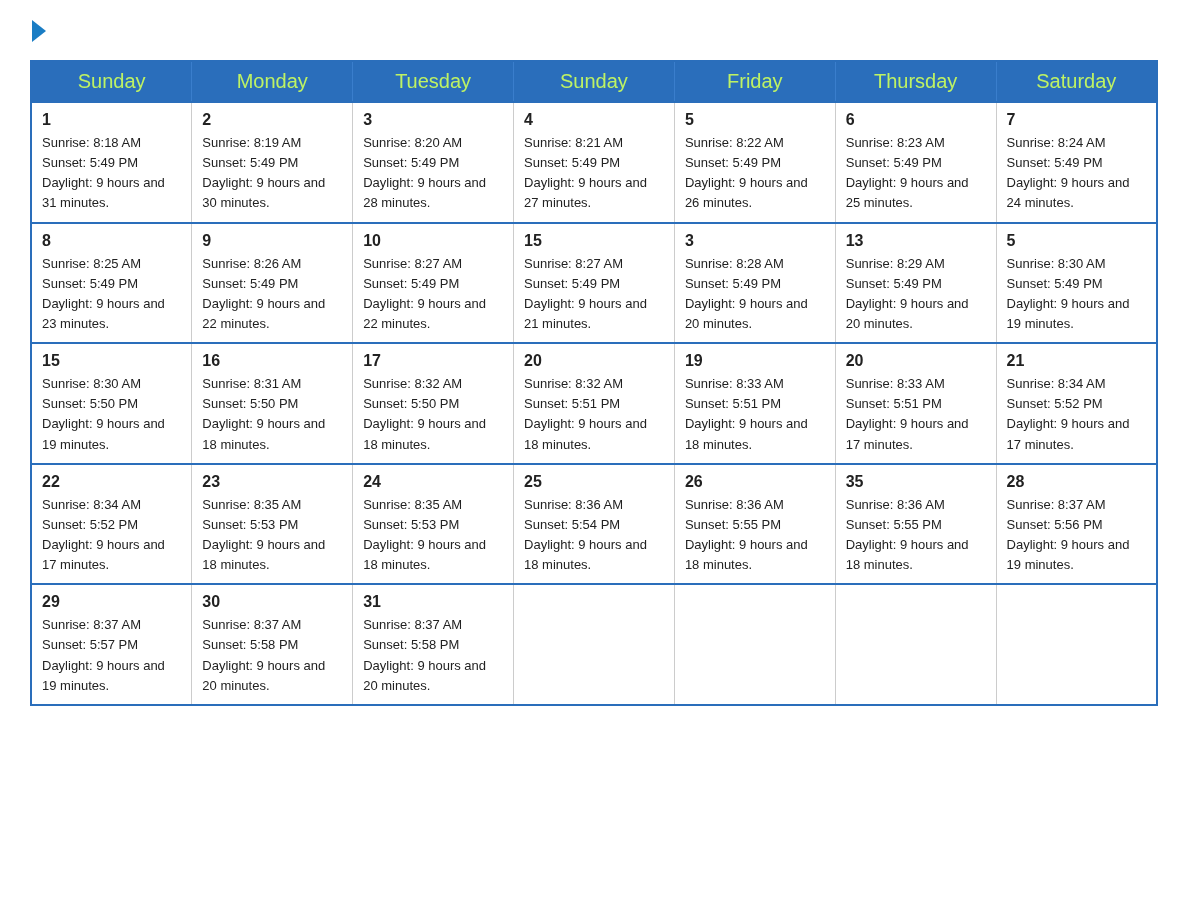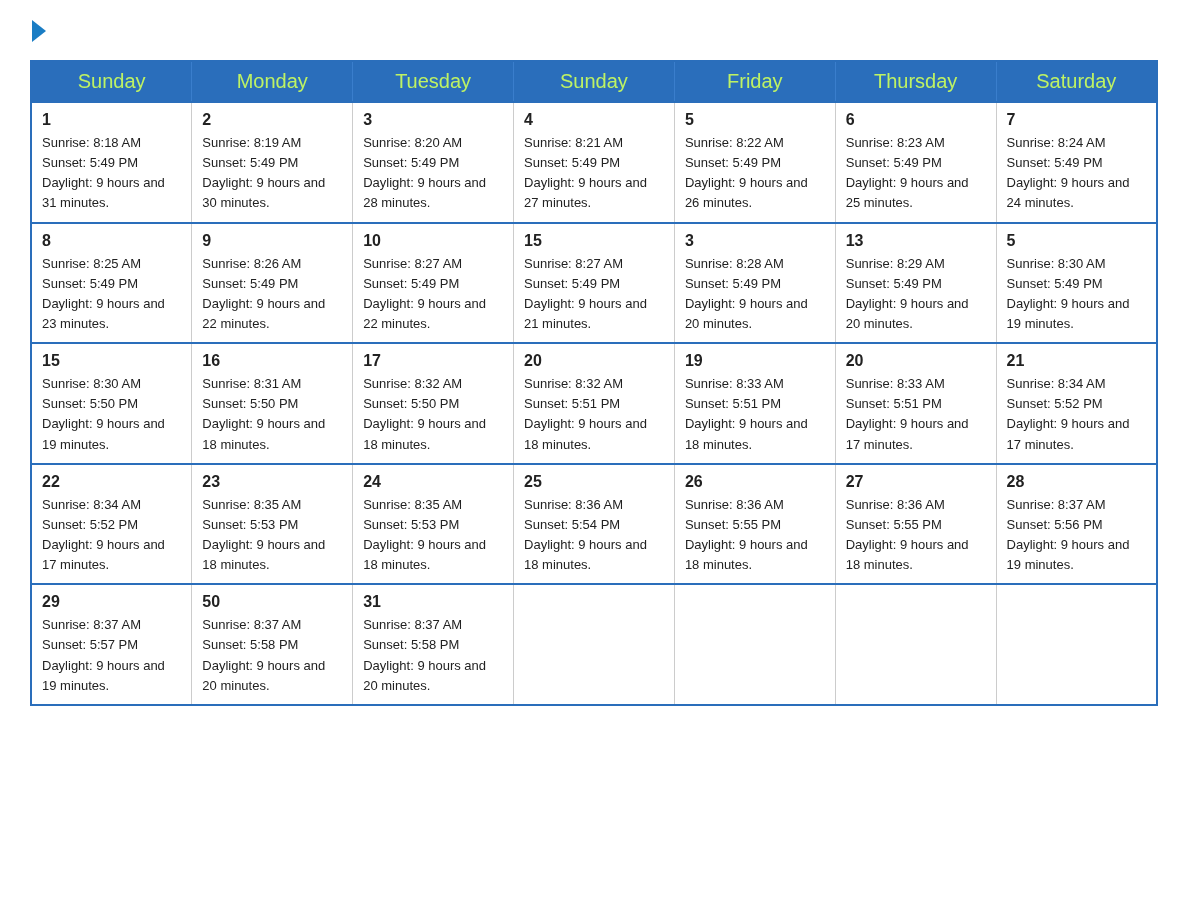--- a/index.html
+++ b/index.html
@@ -242,35 +242,35 @@
         </td>
         <td>
           <span class="day-num">25</span>
           <div class="day-info">Sunrise: 8:36 AM<br>Sunset: 5:54 PM<br>Daylight: 9 hours and 18 minutes.</div>
         </td>
         <td>
           <span class="day-num">26</span>
           <div class="day-info">Sunrise: 8:36 AM<br>Sunset: 5:55 PM<br>Daylight: 9 hours and 18 minutes.</div>
         </td>
         <td>
-          <span class="day-num">27</span>
+          <span class="day-num">35</span>
           <div class="day-info">Sunrise: 8:36 AM<br>Sunset: 5:55 PM<br>Daylight: 9 hours and 18 minutes.</div>
         </td>
         <td>
           <span class="day-num">28</span>
           <div class="day-info">Sunrise: 8:37 AM<br>Sunset: 5:56 PM<br>Daylight: 9 hours and 19 minutes.</div>
         </td>
       </tr>
       <tr>
         <td>
           <span class="day-num">29</span>
           <div class="day-info">Sunrise: 8:37 AM<br>Sunset: 5:57 PM<br>Daylight: 9 hours and 19 minutes.</div>
         </td>
         <td>
-          <span class="day-num">50</span>
+          <span class="day-num">30</span>
           <div class="day-info">Sunrise: 8:37 AM<br>Sunset: 5:58 PM<br>Daylight: 9 hours and 20 minutes.</div>
         </td>
         <td>
           <span class="day-num">31</span>
           <div class="day-info">Sunrise: 8:37 AM<br>Sunset: 5:58 PM<br>Daylight: 9 hours and 20 minutes.</div>
         </td>
         <td class="empty-cell"></td>
         <td class="empty-cell"></td>
         <td class="empty-cell"></td>
         <td class="empty-cell"></td>

